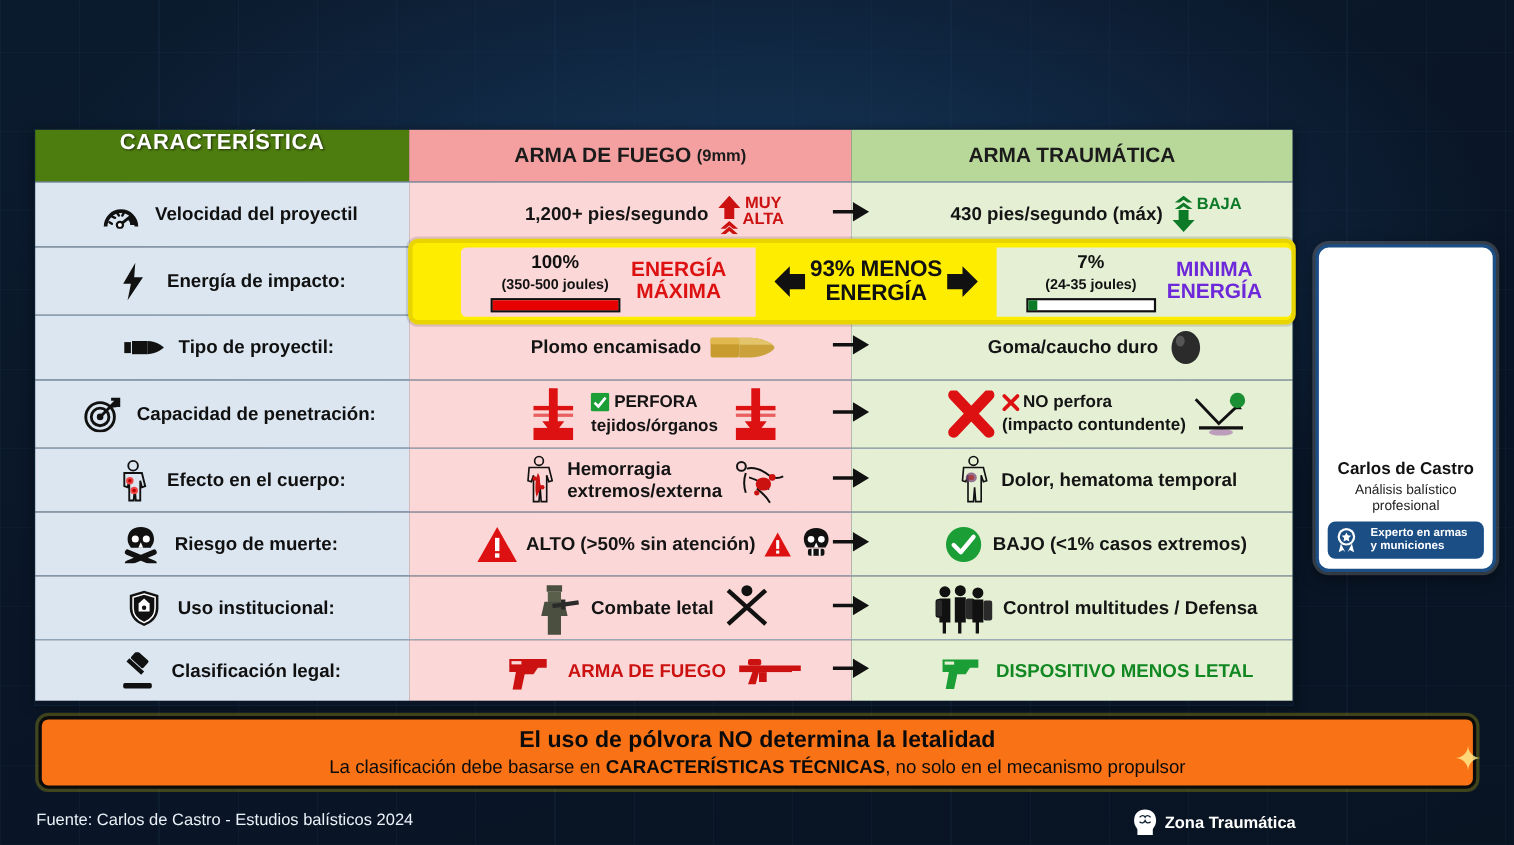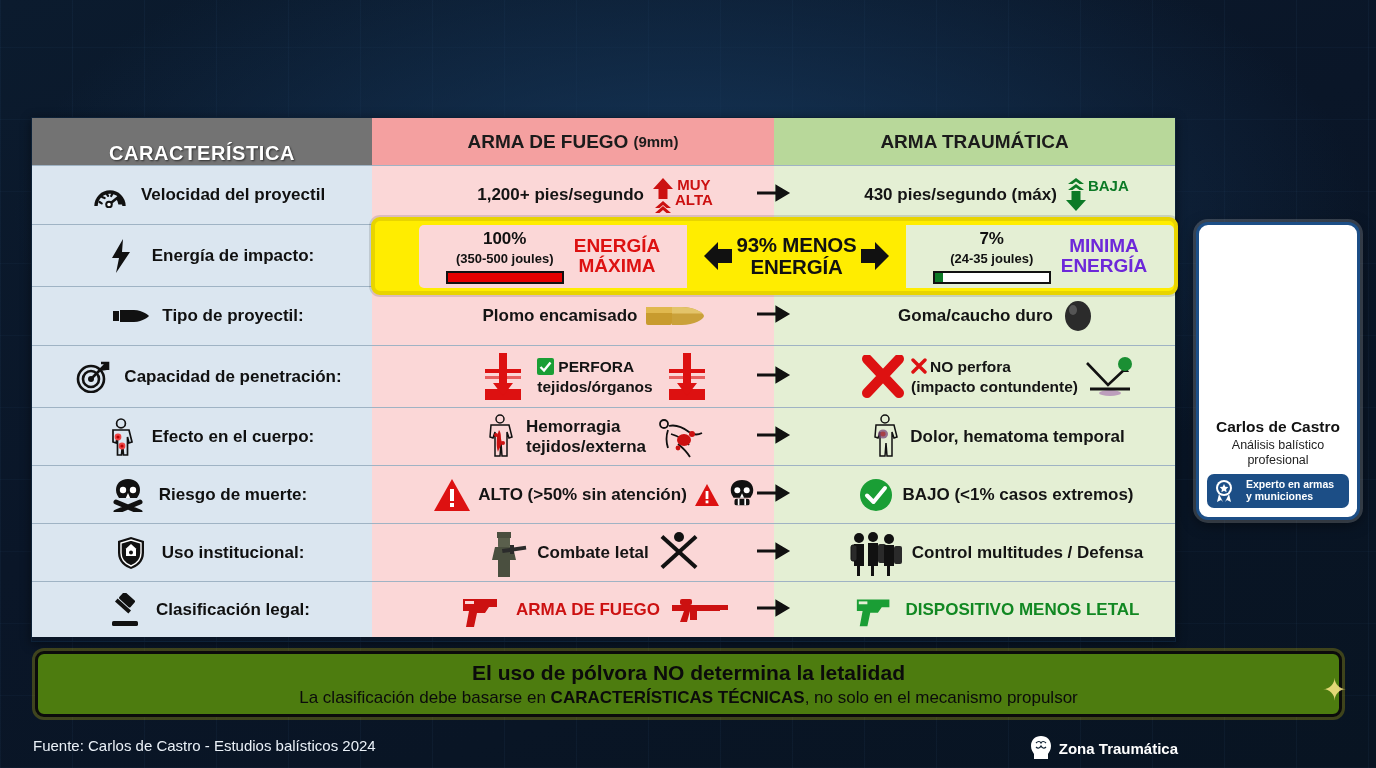--- a/index.html
+++ b/index.html
@@ -45,23 +45,23 @@
     display: flex; flex-direction: column;
     border: 1px solid #0d2137;
     box-shadow: 0 2px 10px rgba(0,0,0,0.45);
   }
   .row { display: flex; width: 100%; }
   .c1 { width: 340px; flex: none; }
   .c2 { width: 402px; flex: none; }
   .c3 { width: 401px; flex: none; }
 
   .head-row .c1 {
-    background: #737373; color: #fff;
+    background: #4d7c0f; color: #fff;
     font-size: 20px; font-weight: 700; letter-spacing: .6px;
-    display: flex; align-items: flex-end; justify-content: center;
+    display: flex; align-items: flex-start; justify-content: center;
     text-shadow: 1px 1px 2px rgba(0,0,0,.6);
   }
   .head-row .c2 {
     background: #f4a0a0; color: #1b1b1b;
     font-size: 19px; font-weight: 700;
     display: flex; align-items: center; justify-content: center;
   }
   .head-row .c3 {
     background: #b8d89a; color: #1b1b1b;
     font-size: 19px; font-weight: 700;
@@ -142,21 +142,21 @@
   .author .a-sub { font-size: 12.5px; color: #222; text-align: center; line-height: 1.15; margin-top: 2px; }
   .badge {
     margin-top: 7px; background: #1c4e86; border-radius: 7px;
     display: flex; align-items: center; gap: 5px; padding: 5px 6px;
   }
   .badge .b-txt { color: #fff; font-size: 10.5px; font-weight: 700; line-height: 1.12; margin-left: 6px; }
 
   
   .banner {
     position: absolute; left: 35px; top: 651px; width: 1307px; height: 66px;
-    background: #4d7c0f; border: 3px solid #0b0b0b; border-radius: 9px;
+    background: #f97316; border: 3px solid #0b0b0b; border-radius: 9px;
     box-shadow: 0 0 0 3px rgba(255,237,0,.22);
     display: flex; flex-direction: column; align-items: center; justify-content: center;
   }
   .banner .b1 { font-size: 21px; font-weight: 700; color: #0b0b0b; }
   .banner .b2 { font-size: 17px; color: #0b0b0b; margin-top: 3px; }
   .banner .b2 b { font-weight: 700; }
 
   .spark { position: absolute; left: 1322px; top: 672px; color: #ffe98a; font-size: 30px; opacity: .85; }
 
   
@@ -422,21 +422,21 @@
         <div class="c2">
           <div class="cell-in" style="gap:8px">
             <svg width="36" height="48" viewBox="0 0 36 48">
               <path d="M18 2 a4 4 0 1 1 0 8 a4 4 0 1 1 0 -8 M9 12 h18 l3 12 -3 1 -2 -6 v24 h-5 l-1 -13 -1 13 h-5 v-24 l-2 6 -3 -1 z" fill="none" stroke="#111" stroke-width="1.5"></path>
               <path d="M17 17 c3 4 1 8 3 12 c-1 5 -3 6 -4 10 c-2 -6 -1 -12 -1 -16 z" fill="#cc1111"></path>
               <circle cx="14" cy="22" r="2" fill="#cc1111"></circle>
                 <circle cx="21" cy="30" r="2" fill="#cc1111"></circle>
             </svg>
             <span class="val" style="text-align:left">
               <span>Hemorragia</span><br>
-              <span>tejidos/externa</span>
+              <span>extremos/externa</span>
             </span>
             <svg width="54" height="46" viewBox="0 0 54 46">
               <path d="M10 6 a4 4 0 1 1 0 8 a4 4 0 1 1 0 -8 M15 12 c8 -2 16 3 20 6 c4 3 9 3 13 1 M17 20 c7 2 14 6 18 11 M14 16 c-2 6 -2 12 0 18 M24 30 c5 4 9 8 12 13" fill="none" stroke="#111" stroke-width="1.8"></path>
               <ellipse cx="30" cy="26" rx="7" ry="6" fill="#cc1111"></ellipse>
               <circle cx="38" cy="20" r="3" fill="#cc1111"></circle>
               <circle cx="24" cy="34" r="2.4" fill="#cc1111"></circle>
             </svg>
           </div>
         </div>
         <div class="c3">

